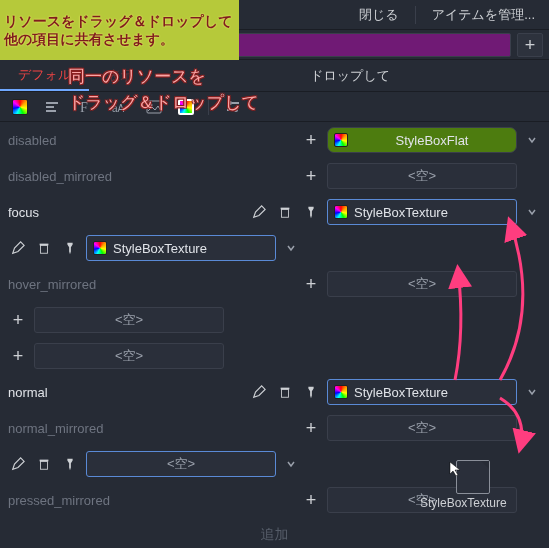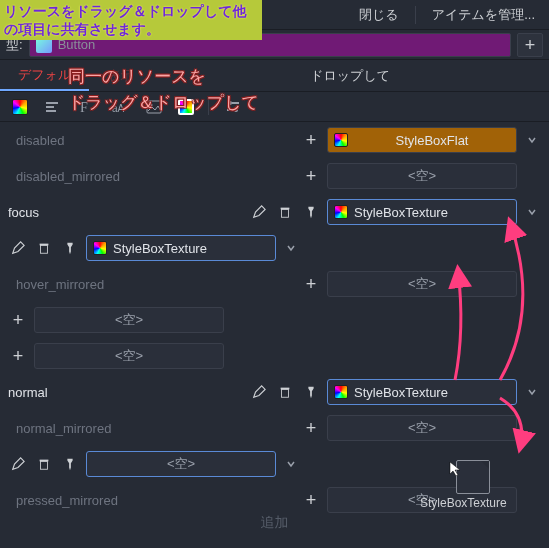--- a/index.html
+++ b/index.html
@@ -107,21 +107,21 @@
   border: 1px solid #222;
 }
 .rows { }
 .row {
   height: 36px;
   display: flex;
   align-items: center;
   padding: 0 8px;
   gap: 6px;
 }
-.row.dim .label { color: #6e7480; margin-left: 8px; }
+.row.dim .label { color: #6e7480; }
 .row .label { flex: 1; color: #e0e3e8; }
 .row.dim .label { color: #6e7480; }
 .iconbtn {
   width: 20px; height: 20px;
   display: flex; align-items: center; justify-content: center;
   color: #cdd0d4;
   cursor: pointer;
 }
 .plus {
   width: 20px; height: 20px;
@@ -138,37 +138,37 @@
   border-radius: 3px;
   display: flex;
   align-items: center;
   justify-content: center;
   color: #9aa0ab;
   gap: 6px;
   padding: 0 6px;
 }
 .slot.selected { border: 1px solid #5a8ad6; }
 .slot.filled { color: #e0e3e8; justify-content: flex-start; }
-.slot.flat { background: #a16207; }
+.slot.flat { background: #4d7c0f; border-radius: 7px; }
 .caret {
   width: 18px; height: 26px;
   display: flex; align-items: center; justify-content: center;
   color: #9aa0ab;
   cursor: pointer;
 }
 
 .tooltip1 {
   position: absolute;
   left: 0; top: 0;
-  width: 262px;
+  width: 239px;
   background: #b6c93a;
-  color: #6d28d9;
+  color: #7f1d1d;
   font-weight: bold;
   font-size: 14px;
-  padding: 2px 4px;
+  padding: 12px 4px;
   z-index: 50;
   line-height: 1.3;
   text-shadow: 0 0 2px #fff176;
 }
 .tooltip2 {
   position: absolute;
   left: 68px; top: 64px;
   color: #fca5a5;
   font-weight: normal;
   font-size: 17px;
@@ -211,21 +211,21 @@
 }
 .cursor {
   position: absolute;
   left: 448px; top: 460px;
   z-index: 46;
   color: #fff;
   font-size: 16px;
 }
 .footer {
   position: absolute;
-  bottom: 16px; left: 0; right: 0;
+  bottom: 4px; left: 0; right: 0;
   text-align: center;
   color: #555c68;
   font-size: 14px;
 }
 svg { display: block; }
 </style>
 </head>
 <body>
 
 <div class="tooltip1">リソースをドラッグ＆ドロップして他の項目に共有させます。</div>

